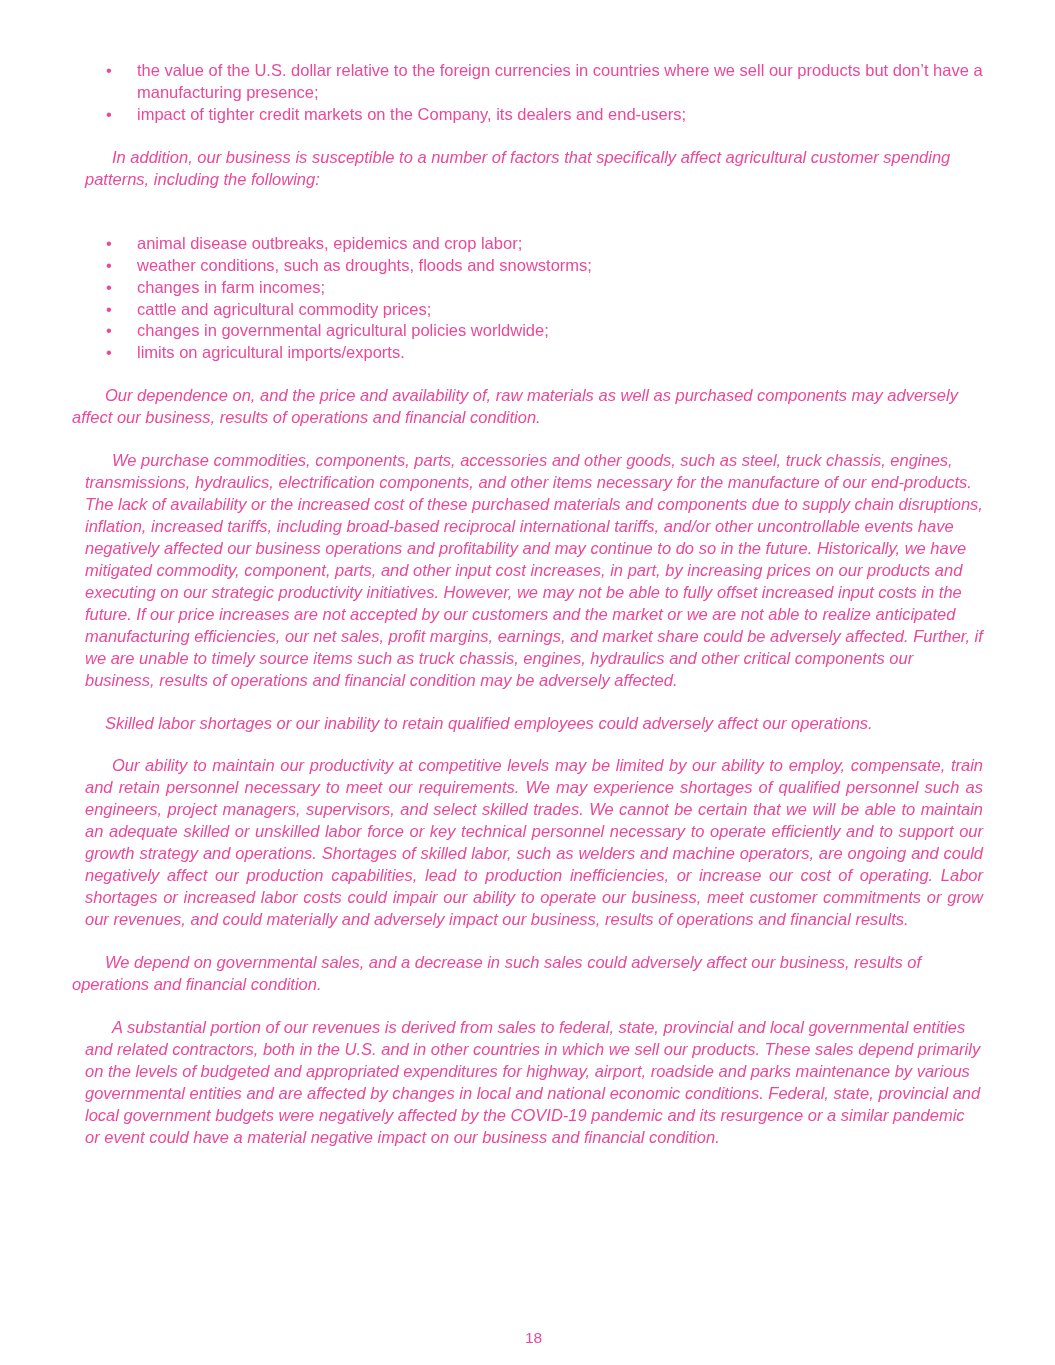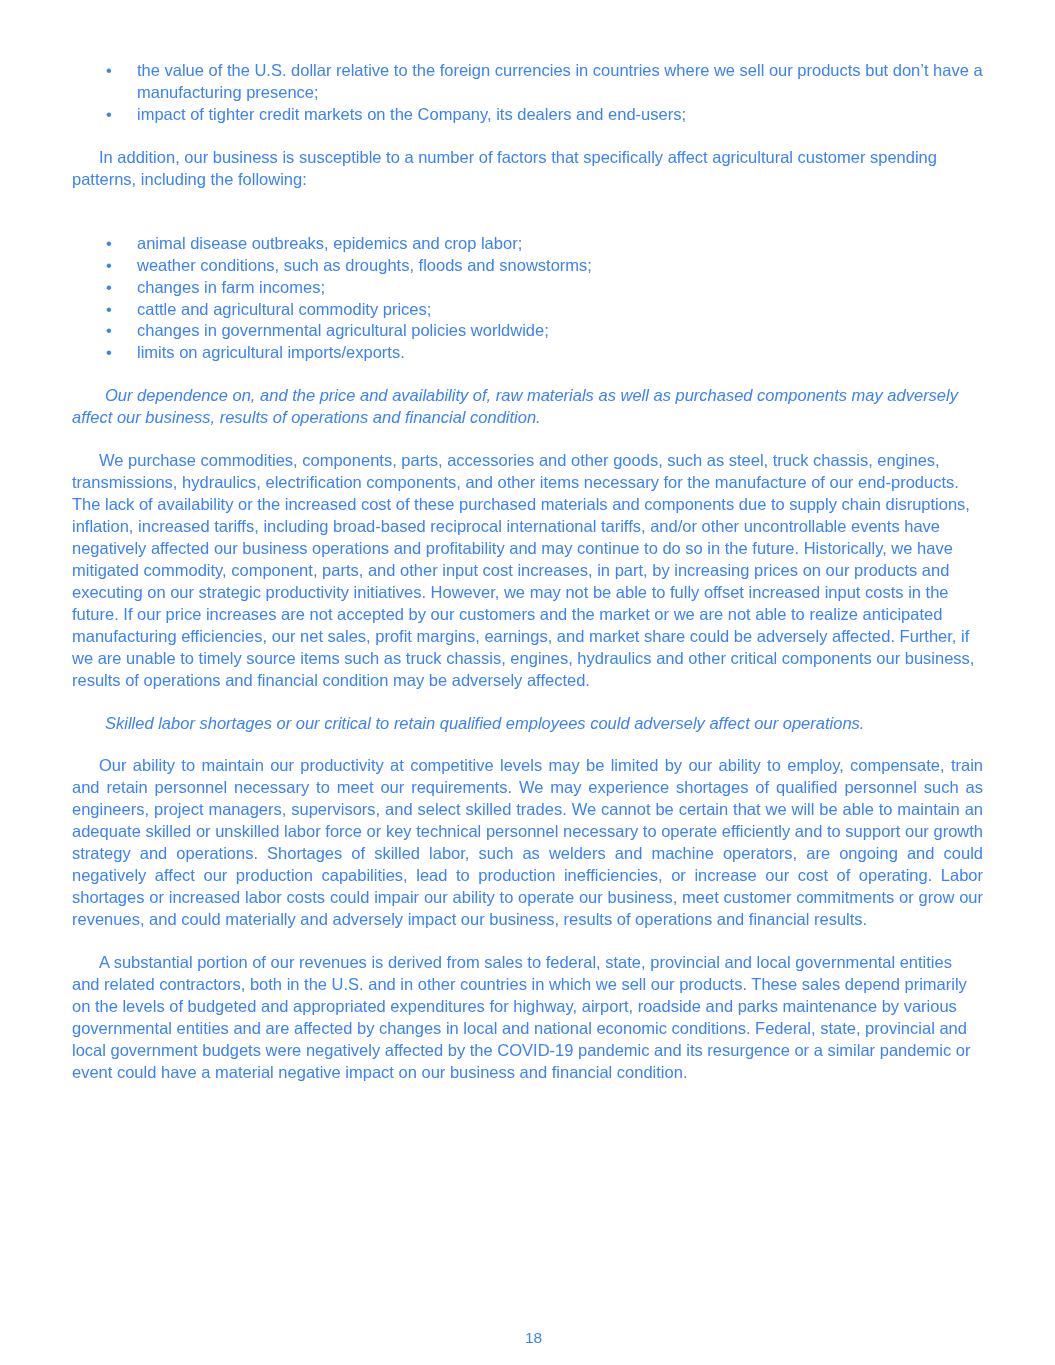--- a/index.html
+++ b/index.html
@@ -10,42 +10,43 @@
   .page {
     position: relative;
     width: 1055px;
     height: 1365px;
     box-sizing: border-box;
     background: #ffffff;
     padding: 60px 72px 40px 72px;
     font-family: "Liberation Sans", sans-serif;
     font-size: 16.5px;
     line-height: 1.33;
-    color: #3b82f6;
+    color: #ec4899;
     overflow: hidden;
   }
   ul.bullets {
     list-style: none;
     margin: 0 0 21px 0;
     padding: 0;
   }
   ul.bullets li {
     position: relative;
     padding-left: 65px;
   }
   ul.bullets li::before {
     content: "\2022";
     position: absolute;
     left: 34px;
     top: 0;
   }
   p.para {
-    margin: 0 0 21px 0;
+    margin: 0 0 21px 13px;
     text-indent: 27px;
     text-align: left;
+    font-style: italic;
   }
   p.para.justified {
     text-align: justify;
   }
   p.heading {
     margin: 0 0 21px 0;
     font-weight: normal;
     font-style: italic;
     text-indent: 33px;
   }
@@ -81,22 +82,23 @@
     <li>changes in farm incomes;</li>
     <li>cattle and agricultural commodity prices;</li>
     <li>changes in governmental agricultural policies worldwide;</li>
     <li>limits on agricultural imports/exports.</li>
   </ul>
 
   <p class="heading">Our dependence on, and the price and availability of, raw materials as well as purchased components may adversely affect our business, results of operations and financial condition.</p>
 
   <p class="para">We purchase commodities, components, parts, accessories and other goods, such as steel, truck chassis, engines, transmissions, hydraulics, electrification components, and other items necessary for the manufacture of our end-products.  The lack of availability or the increased cost of these purchased materials and components due to supply chain disruptions, inflation, increased tariffs, including broad-based reciprocal international tariffs, and/or other uncontrollable events have negatively affected our business operations and profitability and may continue to do so in the future. Historically, we have mitigated commodity, component, parts, and other input cost increases, in part, by increasing prices on our products and executing on our strategic productivity initiatives. However, we may not be able to fully offset increased input costs in the future. If our price increases are not accepted by our customers and the market or we are not able to realize anticipated manufacturing efficiencies, our net sales, profit margins, earnings, and market share could be adversely affected.  Further, if we are unable to timely source items such as truck chassis, engines, hydraulics and other critical components our business, results of operations and financial condition may be adversely affected.</p>
 
-  <p class="heading">Skilled labor shortages or our critical to retain qualified employees could adversely affect our operations.</p>
+  <p class="heading">Skilled labor shortages or our inability to retain qualified employees could adversely affect our operations.</p>
 
   <p class="para justified">Our ability to maintain our productivity at competitive levels may be limited by our ability to employ, compensate, train and retain personnel necessary to meet our requirements. We may experience shortages of qualified personnel such as engineers, project managers, supervisors, and select skilled trades. We cannot be certain that we will be able to maintain an adequate skilled or unskilled labor force or key technical personnel necessary to operate efficiently and to support our growth strategy and operations. Shortages of skilled labor, such as welders and machine operators, are ongoing and could negatively affect our production capabilities, lead to production inefficiencies, or increase our cost of operating. Labor shortages or increased labor costs could impair our ability to operate our business, meet customer commitments or grow our revenues, and could materially and adversely impact our business, results of operations and financial results.</p>
 
+  <p class="heading">We depend on governmental sales, and a decrease in such sales could adversely affect our business, results of operations and financial condition.</p>
 
   <p class="para">A substantial portion of our revenues is derived from sales to federal, state, provincial and local governmental entities and related contractors, both in the U.S. and in other countries in which we sell our products. These sales depend primarily on the levels of budgeted and appropriated expenditures for highway, airport, roadside and parks maintenance by various governmental entities and are affected by changes in local and national economic conditions. Federal, state, provincial and local government budgets were negatively affected by the COVID-19 pandemic and its resurgence or a similar pandemic or event could have a material negative impact on our business and financial condition.</p>
 
   <div class="page-number">18</div>
 
 </div>
 
 </body></html>

